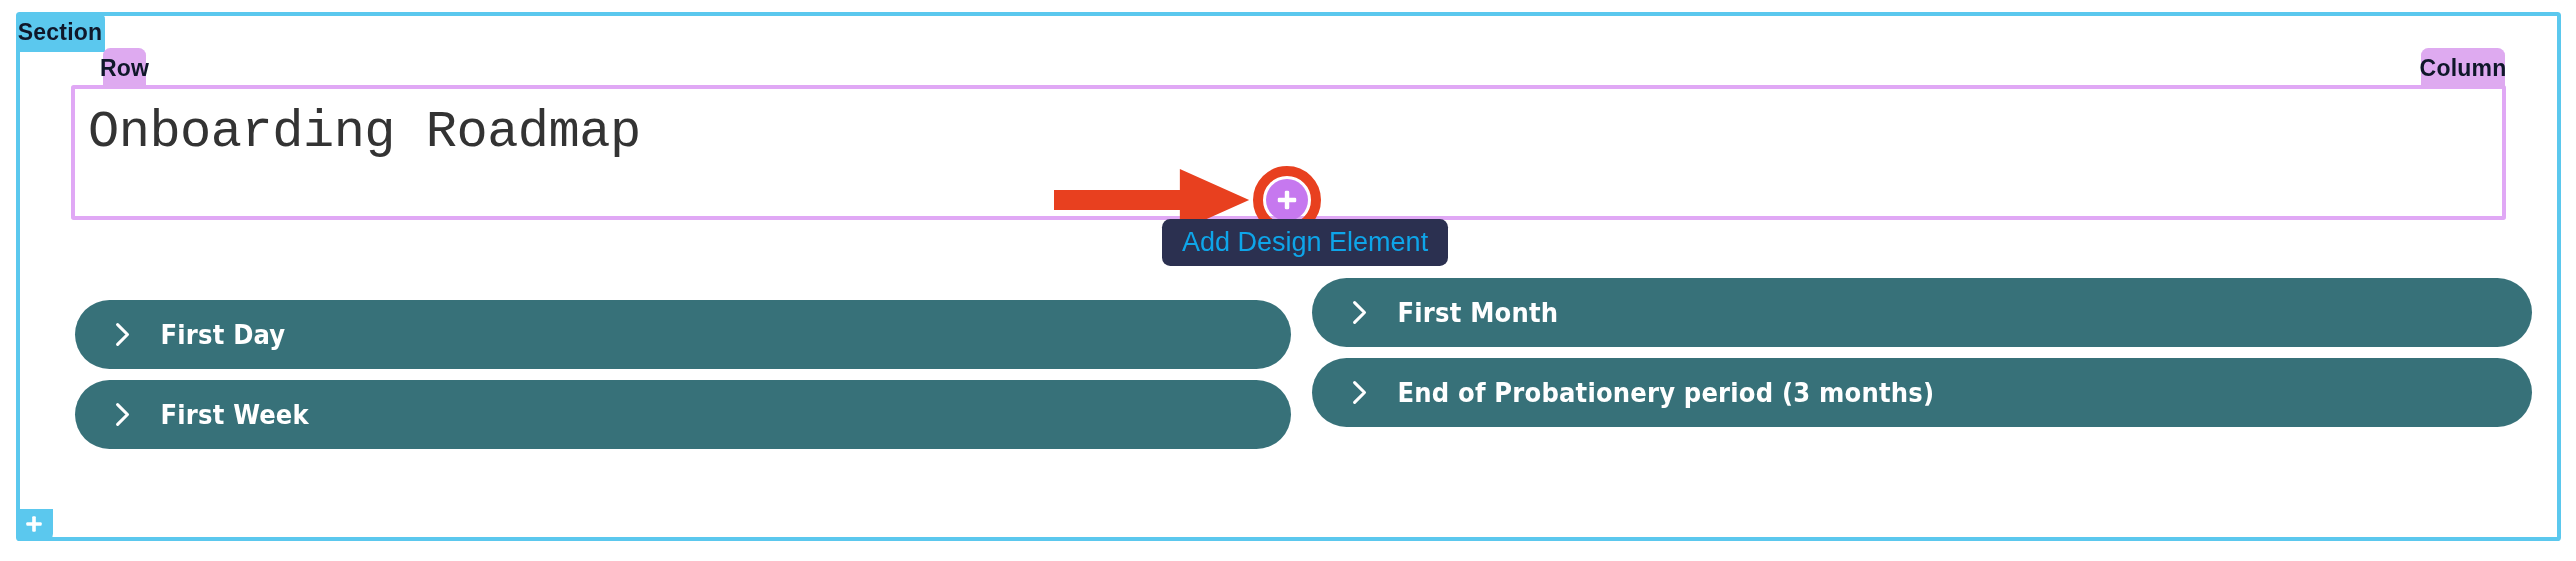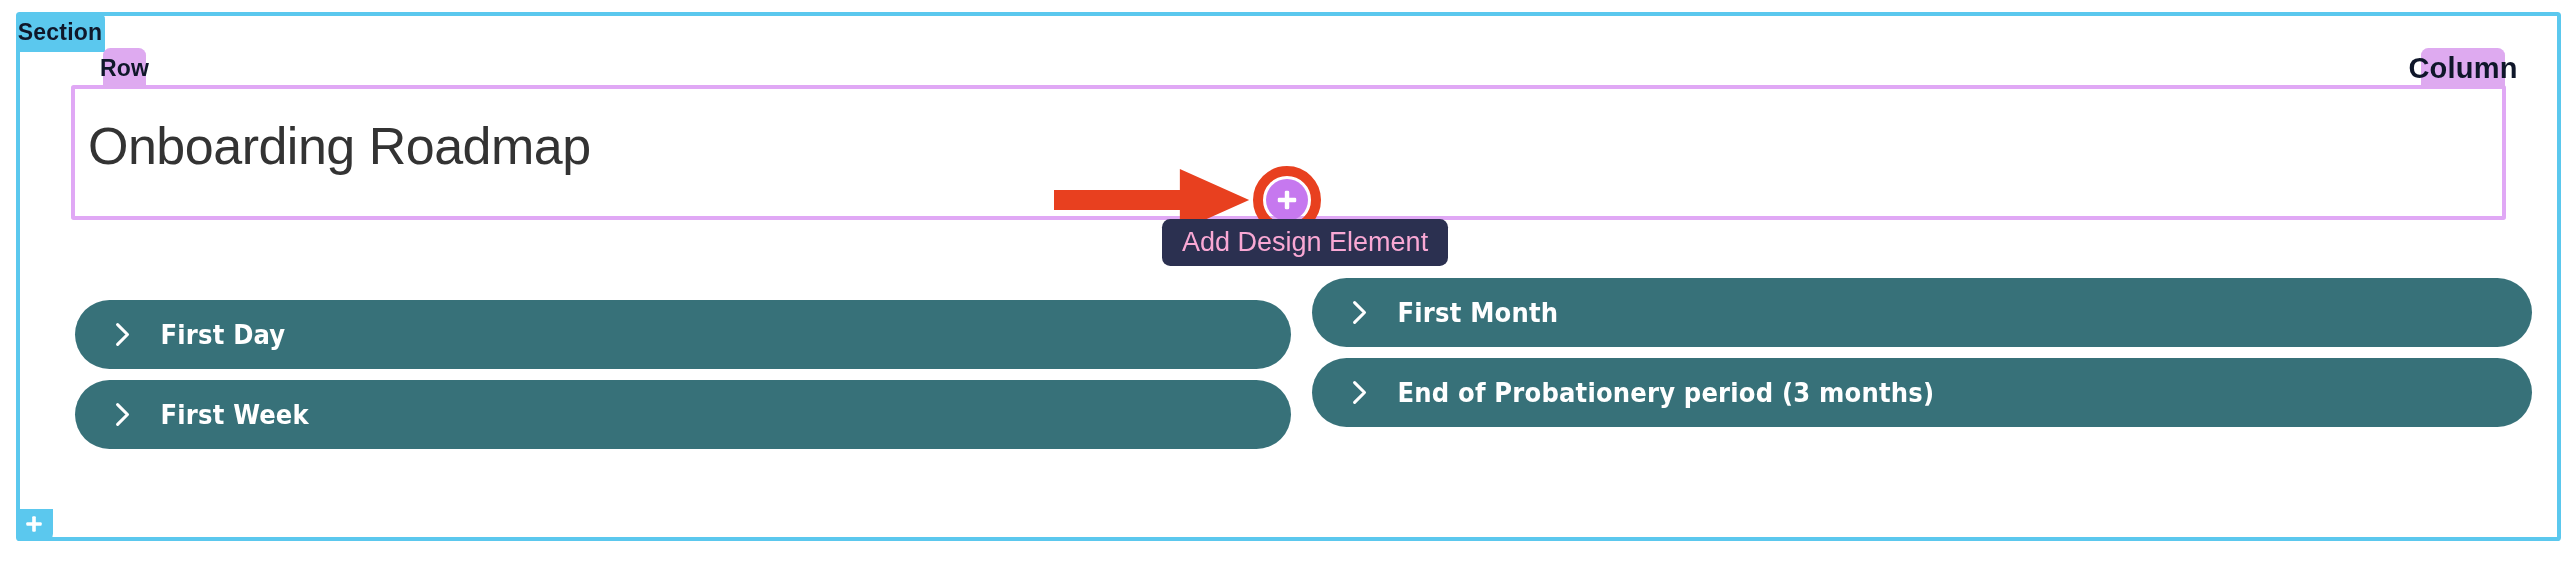--- a/index.html
+++ b/index.html
@@ -63,21 +63,21 @@
     border-radius: 7.3px 7.3px 0 0;
     z-index: 6;
   }
 
   .badge-column {
     left: 2421px;
     top: 48px;
     width: 84px;
     height: 40px;
     background: #deaaf0;
-    font-size: 29px;
+    font-size: 23px;
     border-radius: 7.3px 7.3px 0 0;
     z-index: 6;
   }
 
   
   .row-box {
     position: absolute;
     left: 71px;
     top: 85px;
     width: 2435px;
@@ -85,25 +85,25 @@
     border: 4.6px solid #e0a8f5;
     border-radius: 2.7px;
     background: transparent;
     z-index: 2;
   }
 
   
   .heading {
     position: absolute;
     left: 88px;
-    top: 118px;
+    top: 105px;
     height: 55px;
     display: flex;
     align-items: center;
-    font-family: Liberation Sans, sans-serif;
+    font-family: Liberation Mono, monospace;
     font-size: 52px;
     font-weight: 400;
     color: #333333;
     letter-spacing: -0.5px;
     white-space: nowrap;
     z-index: 3;
   }
 
   
   .add-elem-ring {
@@ -146,21 +146,21 @@
   }
 
   
   .tooltip {
     position: absolute;
     left: 1162px;
     top: 219px;
     height: 47px;
     padding: 0 20px;
     background: #2b3050;
-    color: #f9a8d4;
+    color: #0ea5e9;
     border-radius: 8.2px;
     display: flex;
     align-items: center;
     justify-content: center;
     font-size: 27px;
     font-weight: 400;
     white-space: nowrap;
     z-index: 11;
   }
 

